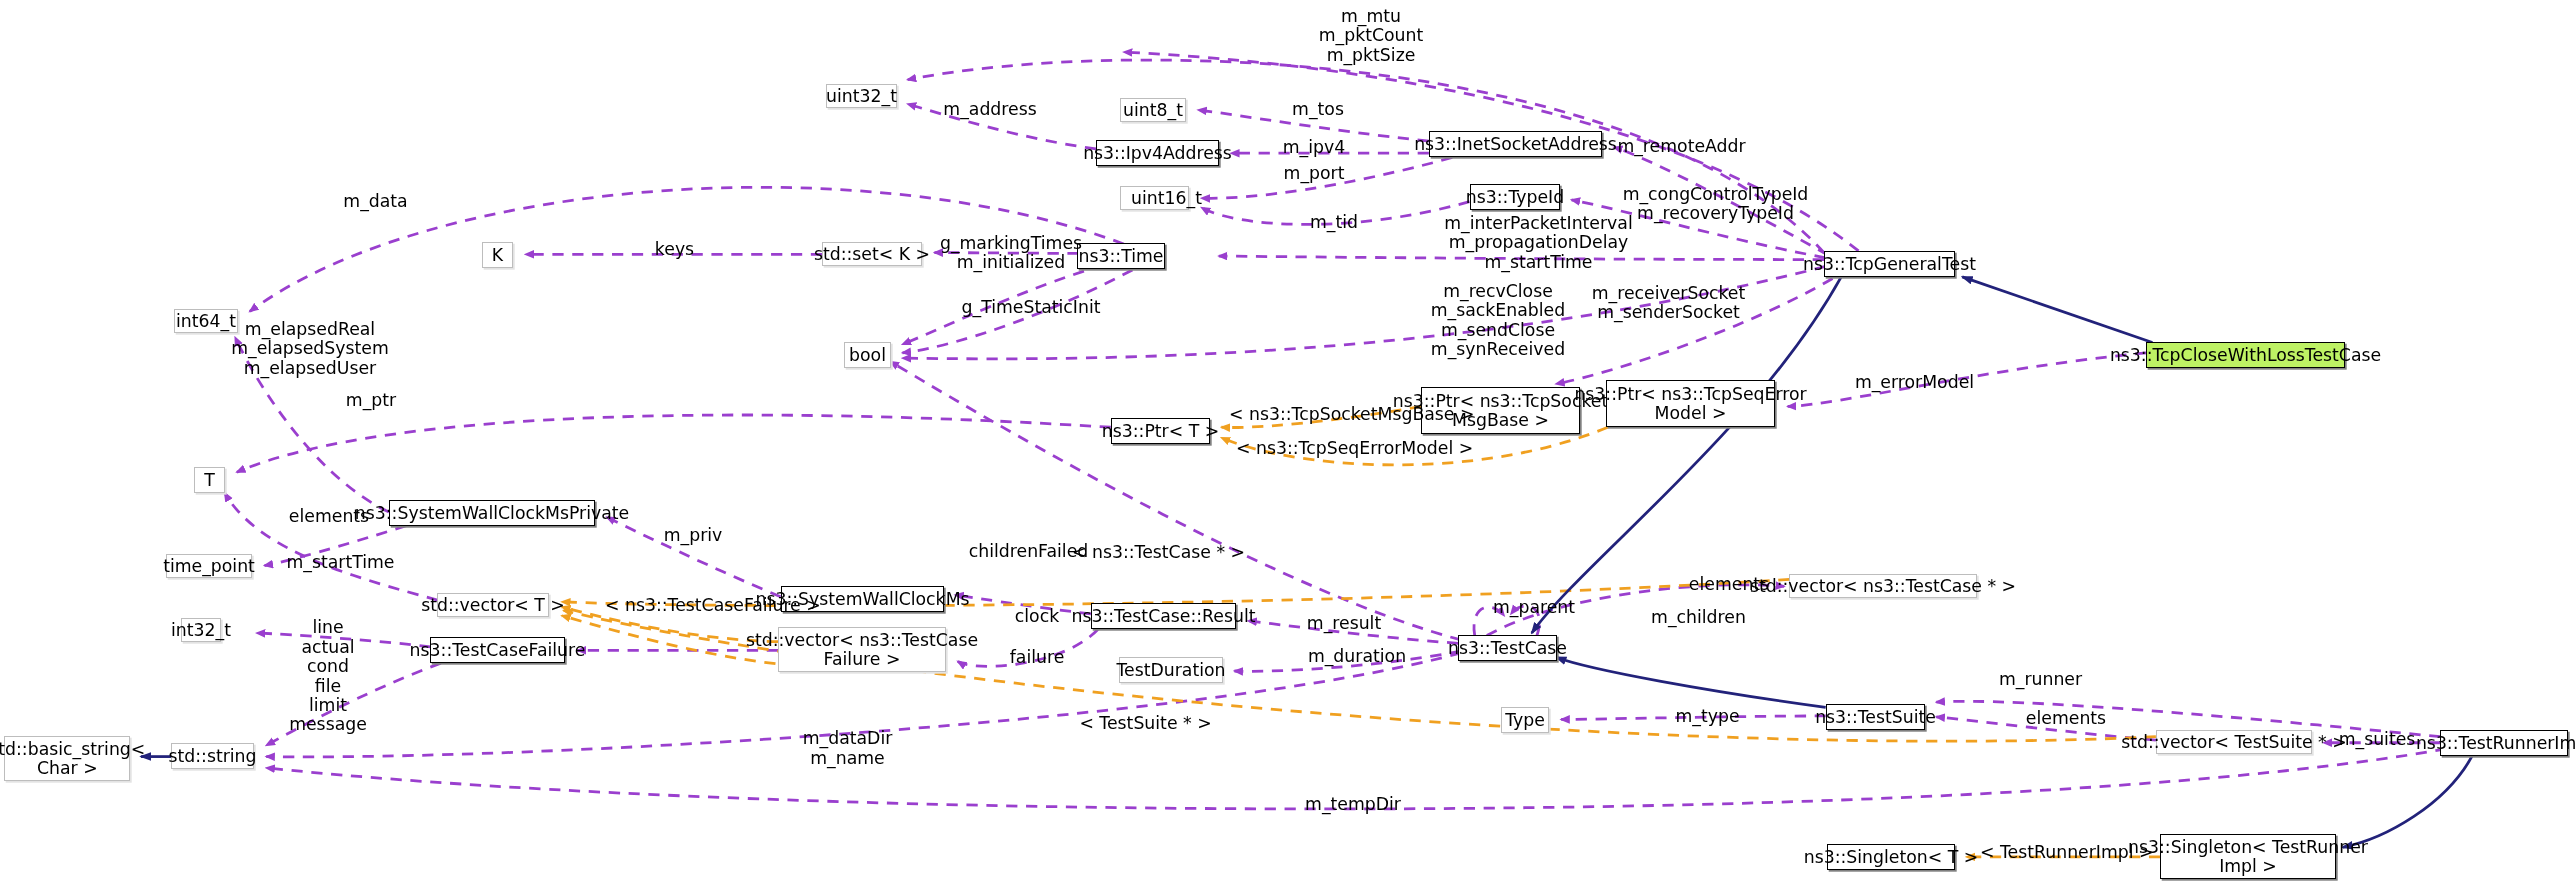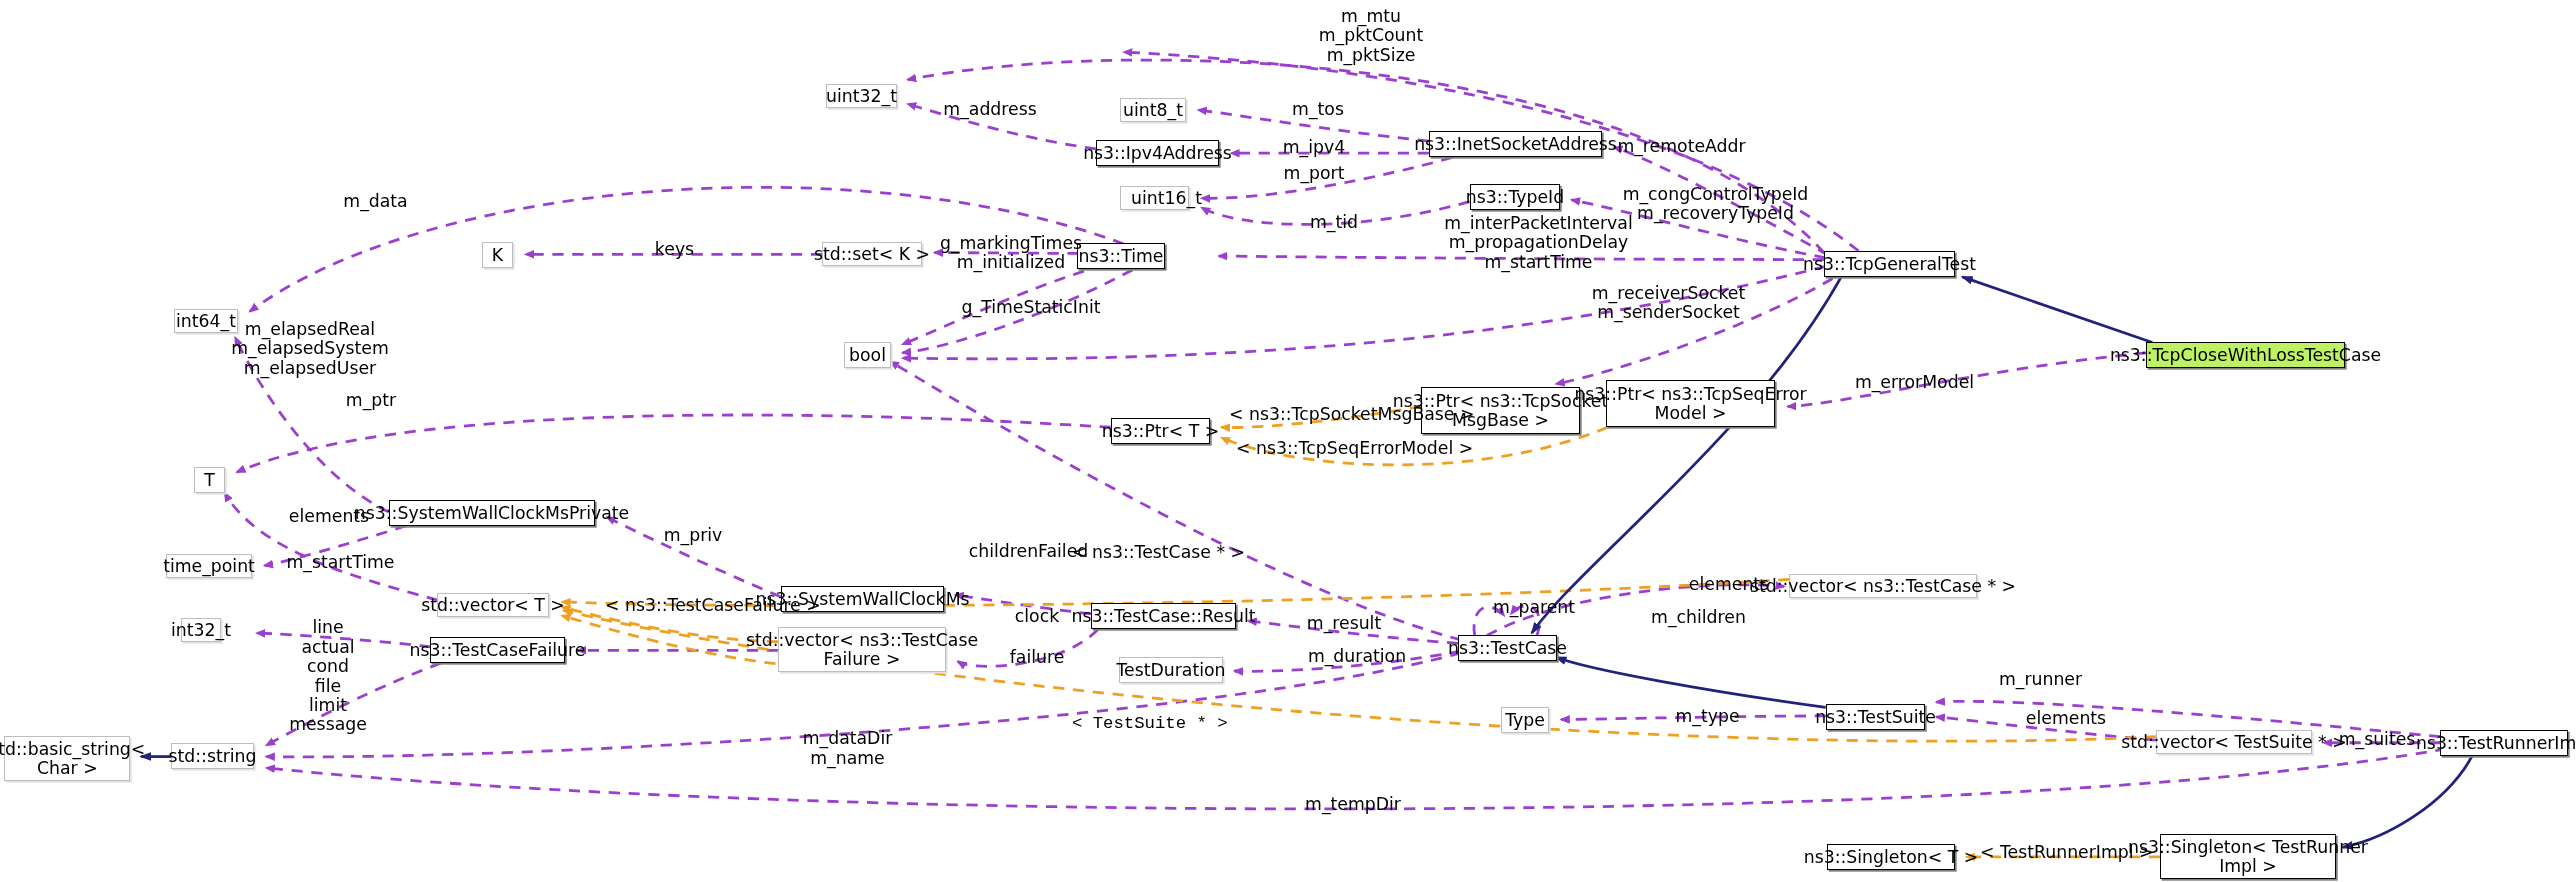--- a/index.html
+++ b/index.html
@@ -203,20 +203,24 @@
   <div class="elabel" style="left:1435px;top:214px;width:207px;">m_interPacketInterval
 m_propagationDelay
 m_startTime</div>
   <div class="elabel" style="left:640px;top:240px;width:69px;">keys</div>
   <div class="elabel" style="left:929px;top:234px;width:164px;">g_markingTimes
 m_initialized</div>
   <div class="elabel" style="left:1295px;top:213px;width:78px;">m_tid</div>
   <div class="elabel" style="left:228px;top:320px;width:164px;">m_elapsedReal
 m_elapsedSystem
 m_elapsedUser</div>
+  <div class="elabel" style="left:1416px;top:282px;width:164px;">m_recvClose
+m_sackEnabled
+m_sendClose
+m_synReceived</div>
   <div class="elabel" style="left:1582px;top:284px;width:173px;">m_receiverSocket
 m_senderSocket</div>
   <div class="elabel" style="left:949px;top:298px;width:164px;">g_TimeStaticInit</div>
   <div class="elabel" style="left:328px;top:391px;width:86px;">m_ptr</div>
   <div class="elabel" style="left:1229px;top:405px;width:199px;">&lt; ns3::TcpSocketMsgBase &gt;</div>
   <div class="elabel" style="left:1841px;top:373px;width:147px;">m_errorModel</div>
   <div class="elabel" style="left:1236px;top:439px;width:199px;">&lt; ns3::TcpSeqErrorModel &gt;</div>
   <div class="elabel" style="left:277px;top:507px;width:104px;">elements</div>
   <div class="elabel" style="left:650px;top:526px;width:86px;">m_priv</div>
   <div class="elabel" style="left:955px;top:542px;width:147px;">childrenFailed</div>
@@ -233,21 +237,21 @@
   <div class="elabel" style="left:994px;top:648px;width:86px;">failure</div>
   <div class="elabel" style="left:1292px;top:647px;width:130px;">m_duration</div>
   <div class="elabel" style="left:285px;top:638px;width:86px;">actual
 cond
 file
 limit
 message</div>
   <div class="elabel" style="left:1980px;top:670px;width:121px;">m_runner</div>
   <div class="elabel" style="left:1660px;top:707px;width:95px;">m_type</div>
   <div class="elabel" style="left:2014px;top:709px;width:104px;">elements</div>
-  <div class="elabel" style="left:1072px;top:714px;width:147px;font-family:Liberation Mono, monospace;">&lt; TestSuite * &gt;</div>
+  <div class="elabel" style="left:1072px;top:714px;width:147px;">&lt; TestSuite * &gt;</div>
   <div class="elabel" style="left:787px;top:729px;width:121px;">m_dataDir</div>
   <div class="elabel" style="left:787px;top:749px;width:121px;">m_name</div>
 
   <div class="elabel" style="left:2325px;top:730px;width:104px;">m_suites</div>
   <div class="elabel" style="left:1288px;top:795px;width:130px;">m_tempDir</div>
   <div class="elabel" style="left:1980px;top:843px;width:173px;">&lt; TestRunnerImpl &gt;</div>
 
 </div>
 
 

